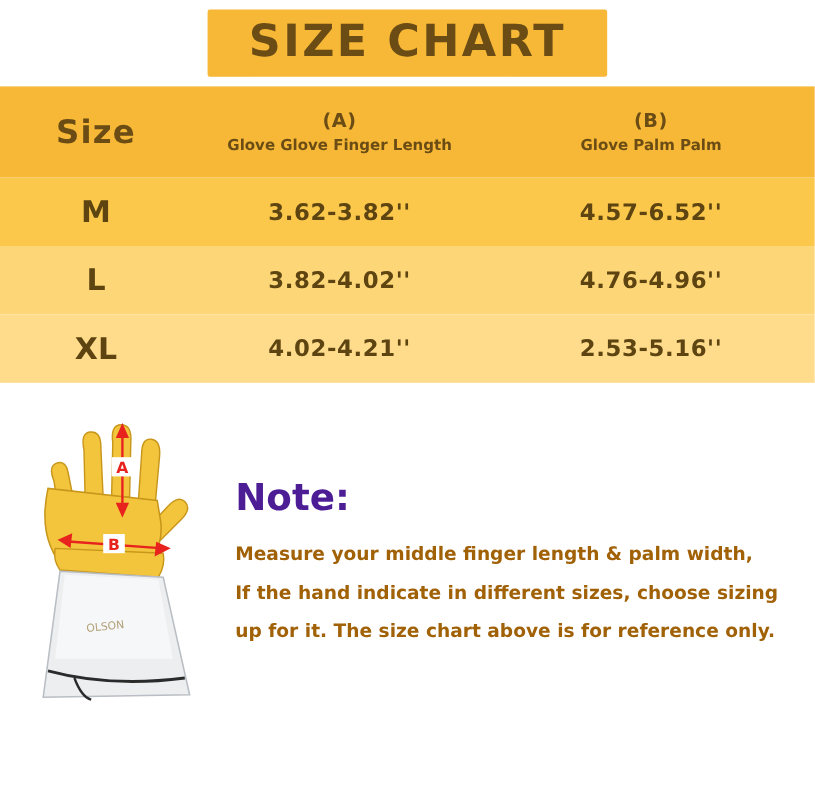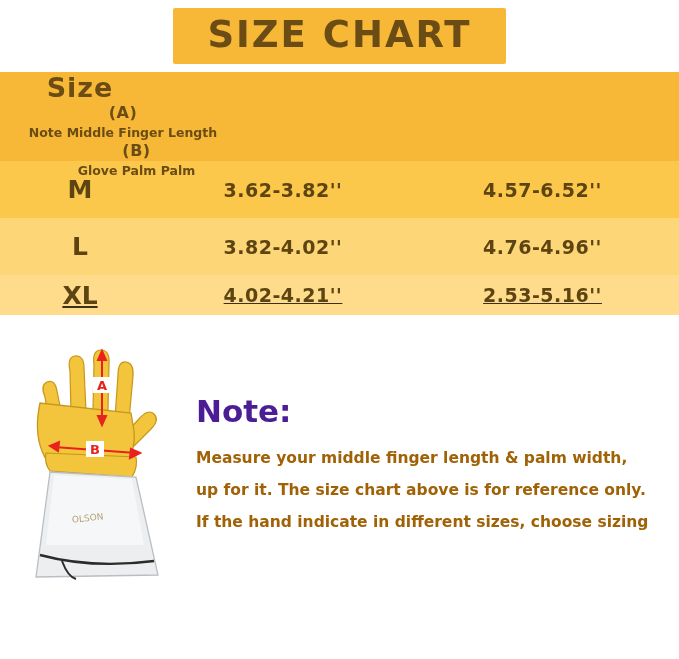--- a/index.html
+++ b/index.html
@@ -37,24 +37,24 @@
     letter-spacing: 2px;
     color: #6a4c14;
     line-height: 1.05;
     white-space: nowrap;
   }
   .row {
     display: flex;
     width: 679px;
     align-items: stretch;
   }
-  .row-head { background: #f6b836; height: 89px; flex-direction: column; }
+  .row-head { background: #f6b836; height: 76px; }
   .row-a    { background: #fbc84c; height: 57px; }
   .row-b    { background: #fdd777; height: 57px; }
-  .row-c    { background: #fedc8b; height: 40px; text-decoration: underline; }
+  .row-c    { background: #fedc8b; height: 57px; }
 
   .cell {
     display: flex;
     flex-direction: column;
     align-items: center;
     justify-content: center;
     text-align: center;
   }
   .c-size { width: 160px; }
   .c-a    { width: 246px; }
@@ -141,21 +141,21 @@
 </div>
 
 <div>
 
   <div class="row row-head">
     <div class="cell c-size">
       <div class="head-size">Size</div>
     </div>
     <div class="cell c-a">
       <div class="head-top">(A)</div>
-      <div class="head-sub">Note Middle Finger Length</div>
+      <div class="head-sub">Glove Glove Finger Length</div>
     </div>
     <div class="cell c-b">
       <div class="head-top">(B)</div>
       <div class="head-sub">Glove Palm Palm</div>
     </div>
   </div>
 
   <div class="row row-a">
     <div class="cell c-size">
       <div class="val-size">M</div>
@@ -233,17 +233,17 @@
         <polygon points="122,128 113,124 112,133"></polygon>
       </g>
       <rect x="68" y="116" width="18" height="16" fill="#ffffff"></rect>
       <text x="77" y="129" font-family="DejaVu Sans, sans-serif" font-weight="bold" font-size="13" fill="#e8231e" text-anchor="middle">B</text>
     </svg>
   </div>
 
   <div class="note-area">
     <div class="note-title">Note:</div>
     <div class="note-line">Measure your middle finger length &amp; palm width,</div>
+    <div class="note-line">If the hand indicate in different sizes, choose sizing</div>
     <div class="note-line">up for it. The size chart above is for reference only.</div>
-    <div class="note-line">If the hand indicate in different sizes, choose sizing</div>
   </div>
 
 </div>
 
 </body></html>

